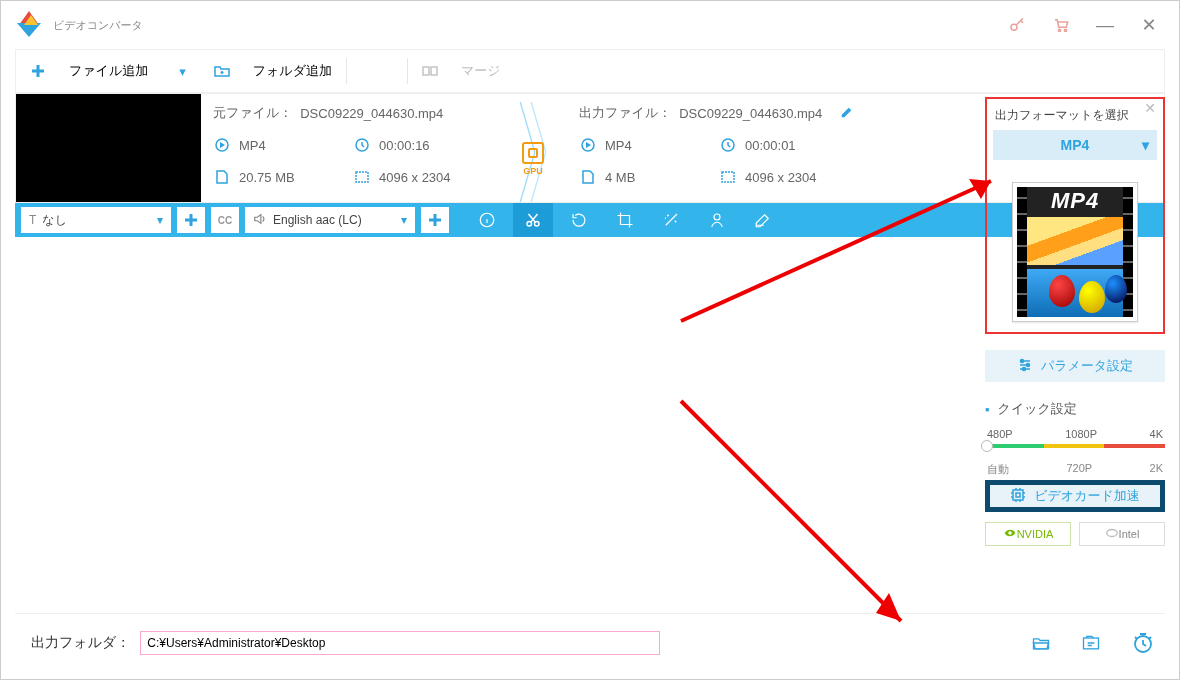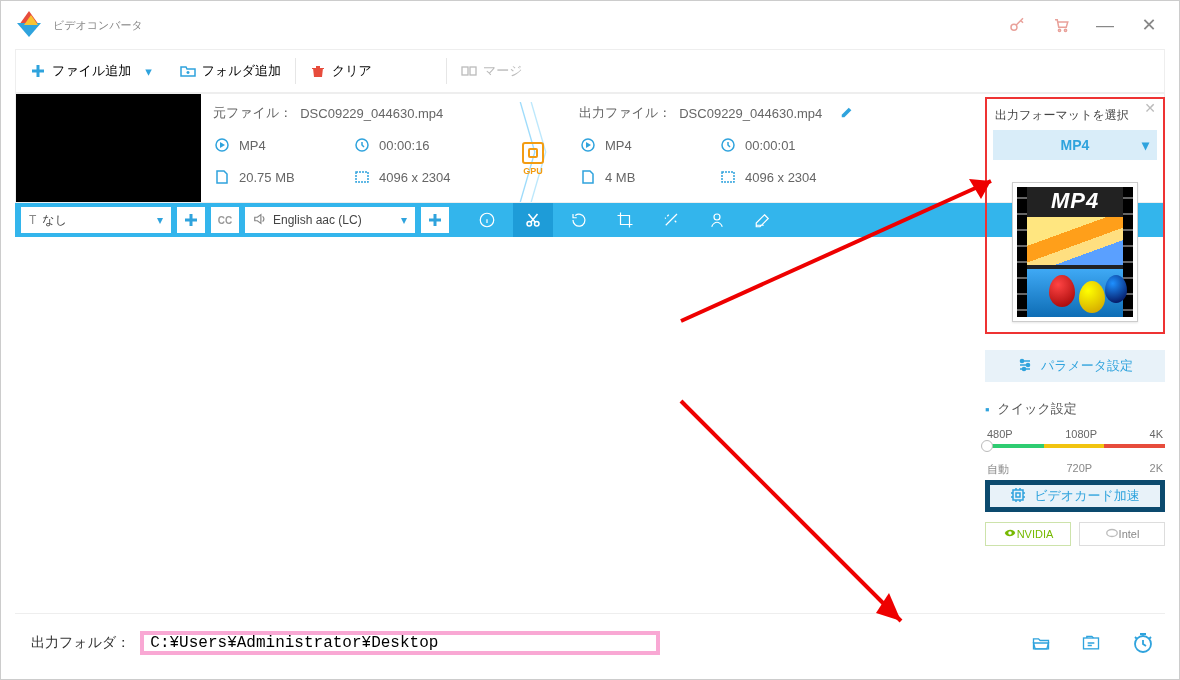--- a/index.html
+++ b/index.html
@@ -18,21 +18,21 @@
 .app-logo .b { position:absolute; left:2px; top:12px; width:0; height:0; border-left:12px solid transparent; border-right:12px solid transparent; border-top:14px solid #2fa3dd; }
 .app-logo .c { position:absolute; left:9px; top:4px; width:0; height:0; border-left:7px solid transparent; border-right:7px solid transparent; border-bottom:10px solid #f9c332; }
 .app-title { color: #888; font-size: 11px; }
 .title-spacer { flex: 1; }
 .title-icon { width: 44px; height: 48px; display:flex; align-items:center; justify-content:center; cursor:pointer; color:#e98; }
 .title-icon svg { width:18px; height:18px; }
 .win-btn { width: 44px; height: 48px; display:flex; align-items:center; justify-content:center; color:#888; cursor:pointer; font-size:18px; }
 
 
 .toolbar { height: 44px; border: 1px solid #eee; margin: 0 14px; display:flex; align-items:center; font-size:13px; }
-.tb-item { display:flex; align-items:center; height:100%; padding:0 14px; cursor:pointer; gap:6px; }
+.tb-item { display:flex; align-items:center; height:100%; padding:0 14px; cursor:pointer; gap:23px; }
 .tb-sep { width:1px; height:26px; background:#e6e6e6; }
 .ic { display:inline-flex; align-items:center; justify-content:center; }
 .ic svg { width:16px; height:16px; }
 .blue { color:#2fa3dd; fill:#2fa3dd; stroke:#2fa3dd; }
 .red  { color:#e74c3c; }
 .gray { color:#aaa; }
 
 
 .filelist { margin: 0 14px; }
 .filerow { display:flex; height:110px; border:1px solid #eee; }
@@ -94,21 +94,21 @@
 .res-knob { position:absolute; left:-4px; top:12px; width:12px; height:12px; border:1px solid #bbb; background:#fff; border-radius:50%; }
 .res-row.bottom { margin-top:22px; color:#888; }
 .gpu-accel { margin-top:16px; height:32px; border:5px solid #0c4a6e; background:#e8f2f9; display:flex; align-items:center; justify-content:center; gap:8px; color:#2fa3dd; font-size:13px; cursor:pointer; }
 .vendor-row { margin-top:10px; display:flex; gap:8px; }
 .vendor { flex:1; height:24px; border:1px solid #ddd; display:flex; align-items:center; justify-content:center; font-size:11px; color:#888; }
 .vendor.nvidia { color:#76b900; border-color:#cde3ab; }
 
 
 .bottombar { position:absolute; left:14px; right:14px; bottom:8px; height:58px; display:flex; align-items:center; border-top:1px solid #eee; gap:10px; }
 .out-label { font-size:14px; color:#333; margin-left:16px; }
-.out-input { flex: 0 0 520px; height:24px; border:4px solid #f9a8d4; font-size:16px; padding:0 6px; font-family:Liberation Mono, monospace; color:#000; }
+.out-input { flex: 0 0 520px; height:24px; border:1px solid #f9a8d4; font-size:12px; padding:0 6px; font-family:Liberation Sans, sans-serif; color:#000; }
 .bb-spacer { flex:1; }
 .bb-icon { width:40px; height:32px; display:flex; align-items:center; justify-content:center; color:#2fa3dd; cursor:pointer; }
 .bb-icon svg { width:20px; height:20px; stroke:#2fa3dd; fill:none; stroke-width:1.6; }
 .convert-wrap { border:2px solid #e33; padding:0; }
 .convert-btn { width:180px; height:54px; background:#119ee5; color:#fff; font-size:24px; font-weight:bold; display:flex; align-items:center; justify-content:center; cursor:pointer; letter-spacing:4px; }
 .timer-btn { width:44px; height:54px; display:flex; align-items:center; justify-content:center; color:#2fa3dd; cursor:pointer; }
 .timer-btn svg { width:24px; height:24px; stroke:#2fa3dd; fill:none; stroke-width:1.8; }
 
 
 .arrow { position:absolute; pointer-events:none; }
@@ -159,28 +159,20 @@
     <div class="tb-item">
       <span class="ic blue">
           <svg viewBox="0 0 16 16" fill="none" stroke="#2fa3dd" stroke-width="1.5">
             <path d="M1 4h5l1 2h8v7H1z"></path>
             <path d="M8 8v3M6.5 9.5h3"></path>
           </svg>
         </span>
       <span>フォルダ追加</span>
     </div>
     <div class="tb-sep"></div>
-    <div class="tb-item">
-      <span class="ic red">
-          <svg viewBox="0 0 16 16" fill="#e74c3c">
-            <path d="M3 5h10l-1 9H4zM6 3h4v2H6zM2 5h12v1H2z"></path>
-          </svg>
-        </span>
-      <span>クリア</span>
-    </div>
     <div class="tb-sep" style="margin-left:60px"></div>
     <div class="tb-item gray" style="color:#bbb">
       <span class="ic">
           <svg viewBox="0 0 16 16" fill="none" stroke="#bbb" stroke-width="1.3">
             <rect x="1" y="4" width="6" height="8"></rect>
             <rect x="9" y="4" width="6" height="8"></rect>
           </svg>
         </span>
       <span>マージ</span>
     </div>

